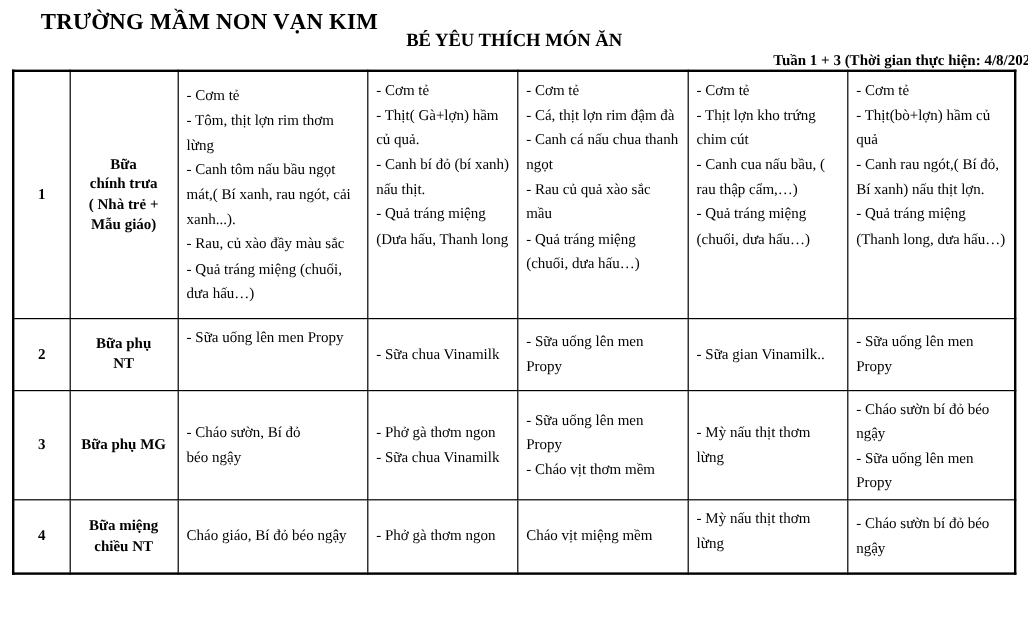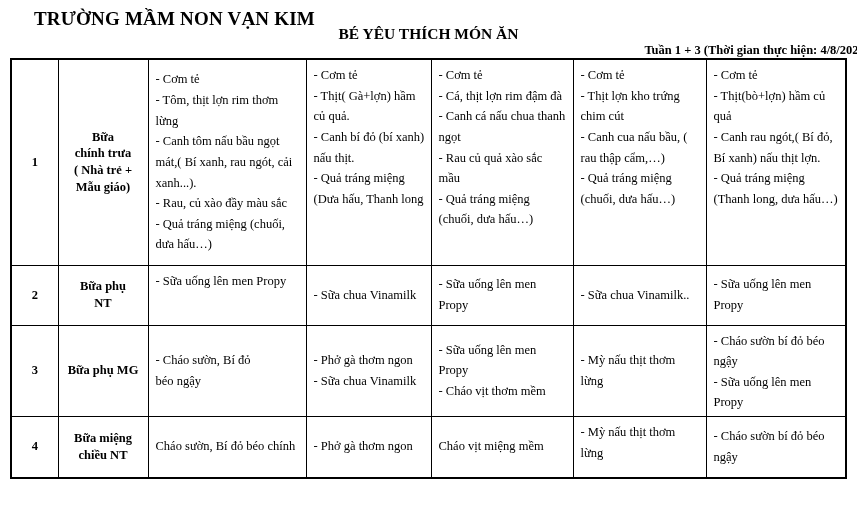--- a/index.html
+++ b/index.html
@@ -130,21 +130,21 @@
 - Quả tráng miệng (Thanh long, dưa hấu…)</td>
     </tr>
 
     <tr class="row-2">
       <td class="stt-cell">2</td>
       <td class="meal-cell">Bữa phụ
 NT</td>
       <td class="menu-cell vtop">- Sữa uống lên men Propy</td>
       <td class="menu-cell">- Sữa chua Vinamilk</td>
       <td class="menu-cell">- Sữa uống lên men Propy</td>
-      <td class="menu-cell">- Sữa chua Vinamilk..</td>
+      <td class="menu-cell">- Sữa gian Vinamilk..</td>
       <td class="menu-cell">- Sữa uống lên men Propy</td>
     </tr>
 
     <tr class="row-3">
       <td class="stt-cell">3</td>
       <td class="meal-cell">Bữa phụ MG</td>
       <td class="menu-cell">- Cháo sườn, Bí đỏ
 béo ngậy</td>
       <td class="menu-cell">- Phở gà thơm ngon
 - Sữa chua Vinamilk</td>
@@ -152,20 +152,20 @@
 - Cháo vịt thơm mềm</td>
       <td class="menu-cell">- Mỳ nấu thịt thơm lừng</td>
       <td class="menu-cell vtop">- Cháo sườn bí đỏ béo ngậy
 - Sữa uống lên men Propy</td>
     </tr>
 
     <tr class="row-4">
       <td class="stt-cell">4</td>
       <td class="meal-cell">Bữa miệng
 chiều NT</td>
-      <td class="menu-cell">Cháo sườn, Bí đỏ béo chính</td>
+      <td class="menu-cell">Cháo giáo, Bí đỏ béo ngậy</td>
       <td class="menu-cell">- Phở gà thơm ngon</td>
       <td class="menu-cell">Cháo vịt miệng mềm</td>
       <td class="menu-cell vtop">- Mỳ nấu thịt thơm lừng</td>
       <td class="menu-cell">- Cháo sườn bí đỏ béo ngậy</td>
     </tr>
   </tbody>
 </table>
 
 </body></html>

